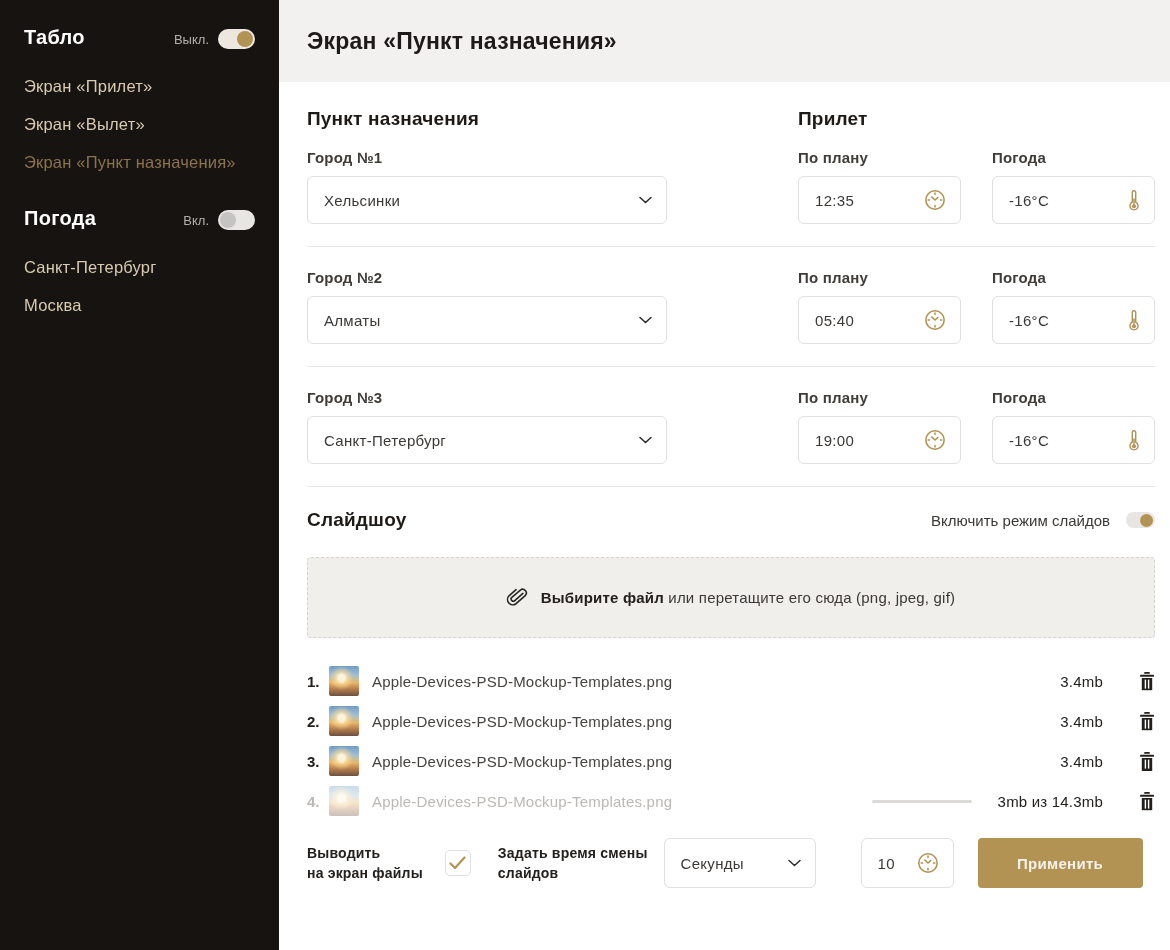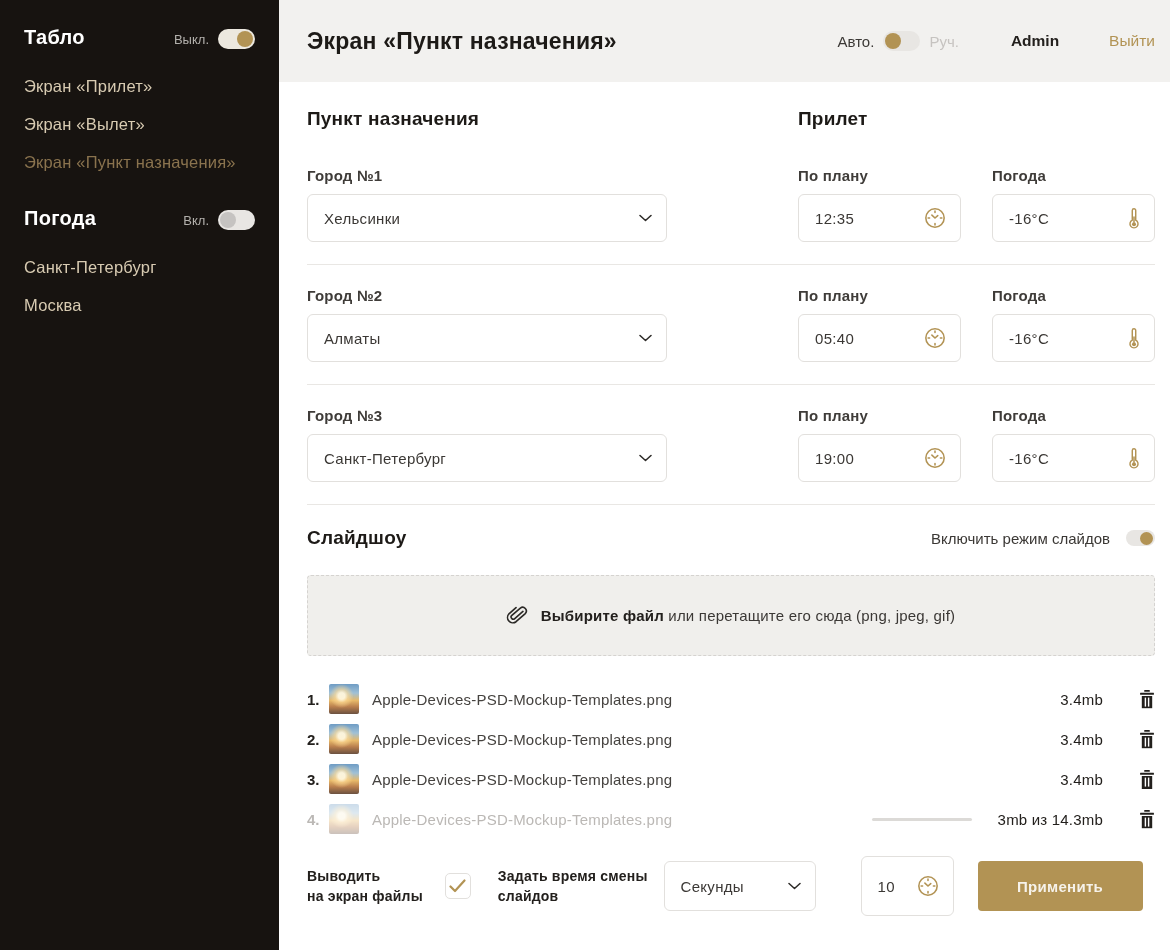--- a/index.html
+++ b/index.html
@@ -49,21 +49,21 @@
   .topbar .toggle { margin:0 9px; }
   .admin-name { font-size:15.5px; font-weight:bold; color:#23201d; margin-left:52px; }
   .logout { font-size:15.5px; color:#b29354; margin-left:50px; cursor:pointer; }
 
   .content { padding:26px 15px 0 28px; }
 
   .dest-grid { display:grid; grid-template-columns:360px 131px 163px 31px 163px; }
   .col-city { grid-column:1; } .col-time { grid-column:3; } .col-weather { grid-column:5; }
 
   .section-heading { font-size:19px; font-weight:bold; color:#1d1a17; letter-spacing:.2px; }
-  .head-row { margin-bottom:37px; }
+  .head-row { margin-bottom:19px; }
 
   .field-label { font-size:15px; font-weight:bold; color:#3f3c39; letter-spacing:.2px; margin-bottom:10px; }
   .box {
     height:48px; border:1px solid #e2e0dd; border-radius:6px; background:#fff;
     display:flex; align-items:center; padding:0 14px 0 16px; font-size:15px; color:#3b3835;
   }
   .box .val { flex:1; letter-spacing:.3px; }
   .selectbox { cursor:pointer; }
   .divider { border:none; border-top:1px solid #e9e7e4; margin:22px 0; }
 
@@ -102,21 +102,21 @@
 
   
   .footer-row { display:flex; align-items:center; margin-top:22px; }
   .foot-label { font-size:14px; font-weight:bold; color:#23201d; line-height:1.45; letter-spacing:.2px; }
   .checkbox {
     width:26px; height:26px; border:1px solid #e2e0dd; border-radius:5px; background:#fff;
     display:flex; align-items:center; justify-content:center; cursor:pointer;
     margin-left:22px; margin-right:27px;
   }
   .unit-select { width:152px; height:50px; margin-left:16px; }
-  .time-input { width:93px; height:60px; margin-left:45px;justify-content:flex-end; }
+  .time-input { width:93px; height:50px; margin-left:45px;justify-content:flex-end; }
   .apply-btn {
     width:165px; height:50px; margin-left:24px; border:none; border-radius:4px;
     background:#b29354; color:#f6f2ea; font-size:15px; font-weight:bold; letter-spacing:.3px;
     font-family:inherit; cursor:pointer;
   }
 </style>
 </head>
 <body>
 
 <aside class="sidebar">
@@ -149,29 +149,20 @@
   <nav class="side-menu">
     <div class="side-item">Санкт-Петербург</div>
     <div class="side-item">Москва</div>
   </nav>
 </aside>
 
 <div class="main">
 
   <header class="topbar">
     <h1 class="page-title">Экран «Пункт назначения»</h1>
-    <div class="topbar-right">
-      <span class="mode-label">Авто.</span>
-      <span class="toggle size-m off track-grey">
-          <span class="knob knob-gold"></span>
-        </span>
-      <span class="mode-label dim">Руч.</span>
-      <span class="admin-name">Admin</span>
-      <span class="logout">Выйти</span>
-    </div>
   </header>
 
   <div class="content">
 
     <div class="dest-grid head-row">
       <h2 class="section-heading col-city">Пункт назначения</h2>
       <h2 class="section-heading col-time">Прилет</h2>
     </div>
 
     <div class="dest-grid">

